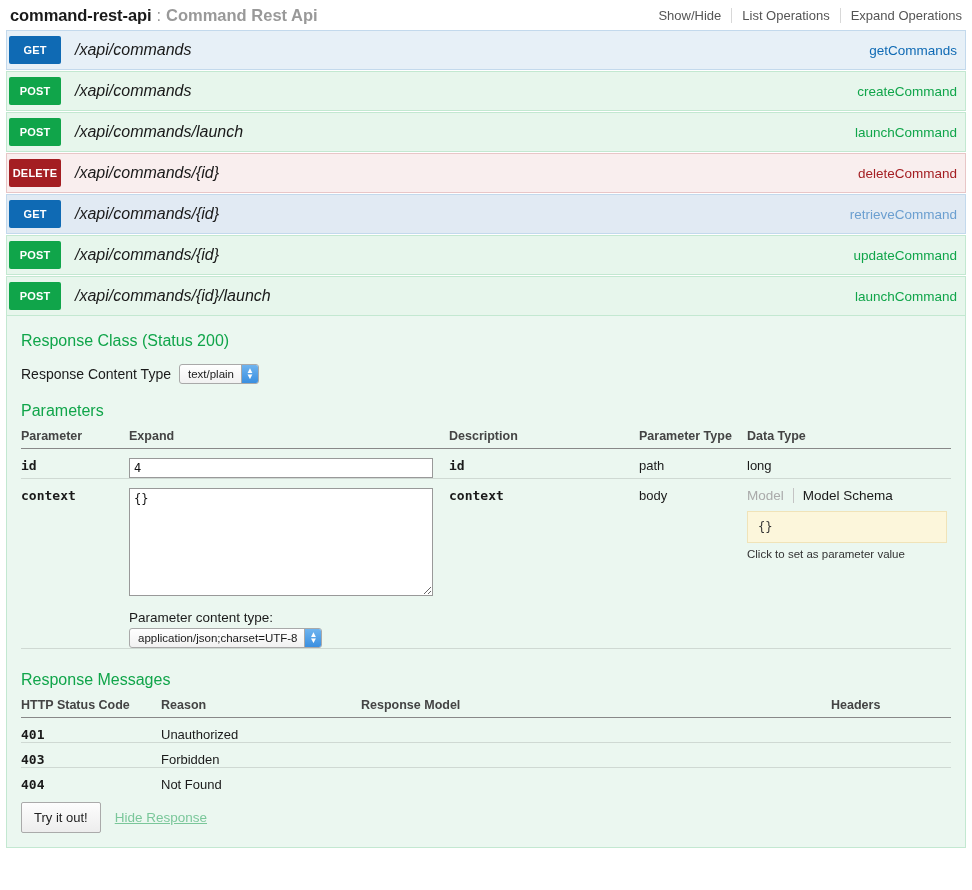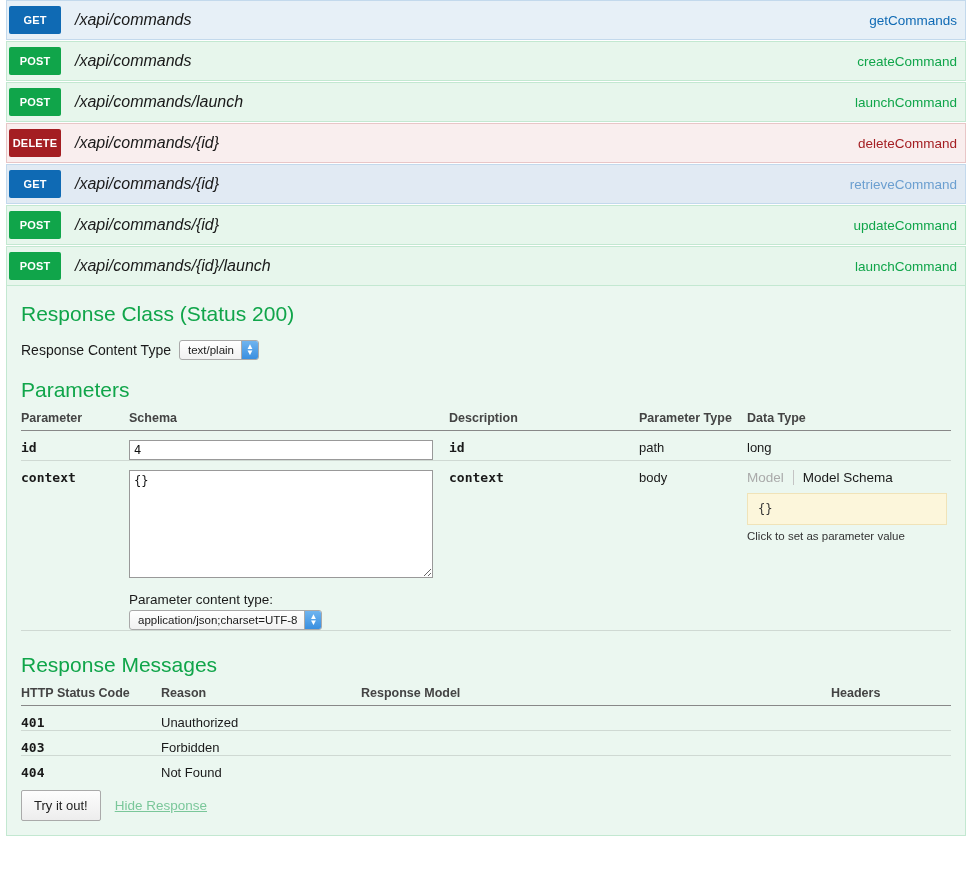--- a/index.html
+++ b/index.html
@@ -81,21 +81,21 @@
   
   .op-content {
     margin: 0 6px;
     background: #ebf7f0;
     border: 1px solid #c3e8d1;
     border-top: none;
     padding: 16px 14px 14px 14px;
   }
   h4.section {
     margin: 0 0 14px 0;
-    font-size: 21px;
+    font-size: 16px;
     font-weight: normal;
     color: #10a54a;
   }
   h4.section.params  { margin: 18px 0 6px 0; }
   h4.section.respmsg { margin: 22px 0 6px 0; }
 
   .content-type-row {
     display: flex; align-items: center;
     margin-bottom: 4px;
   }
@@ -224,20 +224,30 @@
     color: #7ac79a;
     text-decoration: underline;
     cursor: pointer;
   }
 </style>
 </head>
 <body>
 
 <div id="app">
 
+  <div class="resource-head">
+    <span class="res-title">command-rest-api</span>
+    <span class="res-colon">:</span>
+    <span class="res-sub">Command Rest Api</span>
+    <div class="res-options">
+      <a href="#">Show/Hide</a>
+      <a href="#">List Operations</a>
+      <a href="#">Expand Operations</a>
+    </div>
+  </div>
 
   <div>
 
     <div class="op get">
       <span class="badge">GET</span>
       <span class="path">/xapi/commands</span>
       <a class="nick" href="#">getCommands</a>
     </div>
     <div class="op-gap"></div>
 
@@ -296,21 +306,21 @@
           </span>
         </span>
       </div>
 
       <h4 class="section params">Parameters</h4>
 
       <table class="grid">
         <thead>
           <tr>
             <th style="width:108px">Parameter</th>
-            <th style="width:320px">Schema</th>
+            <th style="width:320px">Expand</th>
             <th style="width:190px">Description</th>
             <th style="width:108px">Parameter Type</th>
             <th>Data Type</th>
           </tr>
         </thead>
         <tbody>
           <tr>
             <td class="pname">id</td>
             <td>
               <input class="text-input" type="text" value="4" style="">

